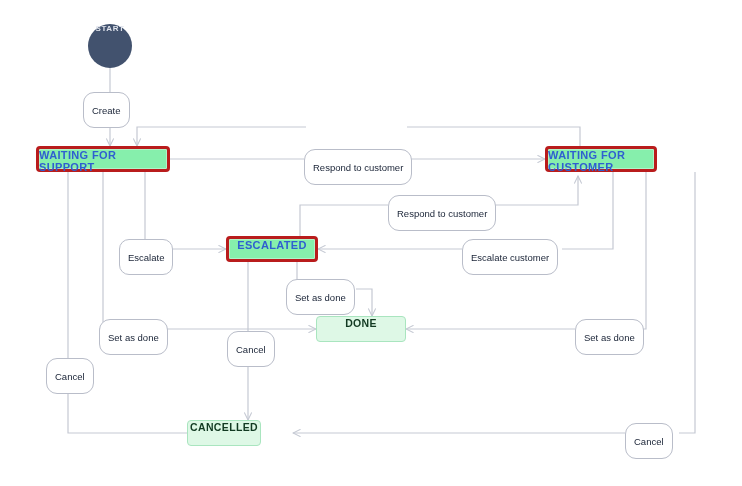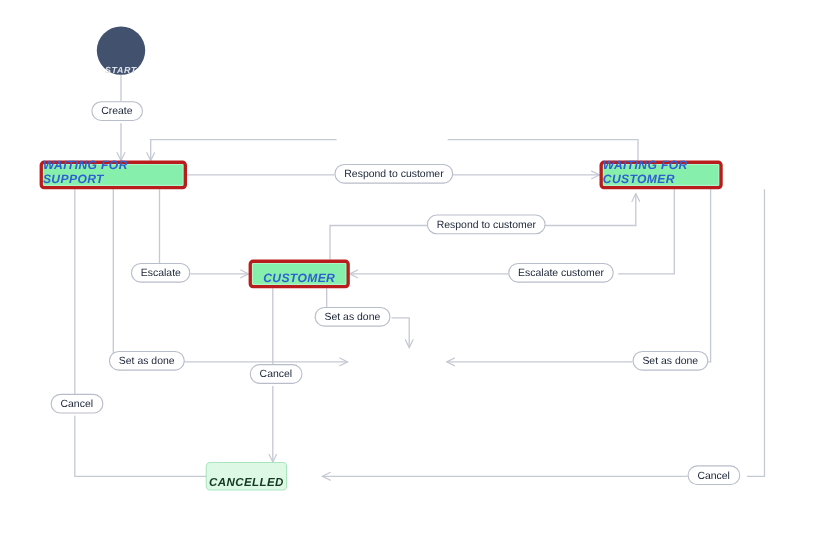--- a/index.html
+++ b/index.html
@@ -7,21 +7,21 @@
   body{
     width:742px;height:486px;
     background:#ffffff;
     font-family:"Liberation Sans",sans-serif;
     overflow:hidden;
     position:relative;
   }
   #canvas{position:absolute;left:0;top:0;width:742px;height:486px;}
   svg.edges{position:absolute;left:0;top:0;width:742px;height:486px;}
 
-  .node{position:absolute;box-sizing:border-box;display:flex;align-items:flex-end;justify-content:center;font-style:italic;}
+  .node{position:absolute;box-sizing:border-box;display:flex;align-items:flex-start;justify-content:center;}
 
   .node.start{
     width:44px;height:44px;border-radius:50%;
     background:#42526e;
     color:#dfe3ec;
     font-size:8px;font-weight:bold;letter-spacing:.6px;
   }
   .node.state{
     height:26px;border-radius:4px;
     border:3px solid #b91c1c;
@@ -33,21 +33,21 @@
   .node.final{
     height:26px;border-radius:4px;
     border:1px solid #a9e5bf;
     background:#def8e6;
     color:#123a22;
     font-size:10.5px;font-weight:bold;letter-spacing:.35px;
   }
 
   .edge-label{
     position:absolute;box-sizing:border-box;
-    height:18px;border-radius:11px;
+    height:36px;border-radius:11px;
     border:1px solid #b9bdc9;
     background:#ffffff;
     color:#182235;
     font-size:9.5px;
     display:flex;align-items:center;justify-content:center;
     padding:0 8px;white-space:nowrap;
   }
 </style>
 </head>
 <body>
@@ -106,23 +106,26 @@
 
   <div class="node state" style="left:36px;top:146px;width:134px;">
     <span>WAITING FOR SUPPORT</span>
   </div>
 
   <div class="node state" style="left:545px;top:146px;width:112px;">
     <span>WAITING FOR CUSTOMER</span>
   </div>
 
   <div class="node state" style="left:226px;top:236px;width:92px;">
-    <span>CUSTOMER</span>
+    <span>ESCALATED</span>
   </div>
 
+  <div class="node final" style="left:316px;top:316px;width:90px;">
+    <span>DONE</span>
+  </div>
 
   <div class="node final" style="left:187px;top:420px;width:74px;">
     <span>CANCELLED</span>
   </div>
 
   <div class="edge-label" style="left:83px;top:92px;">Create</div>
 
 
   <div class="edge-label" style="left:304px;top:149px;">Respond to customer</div>
 

